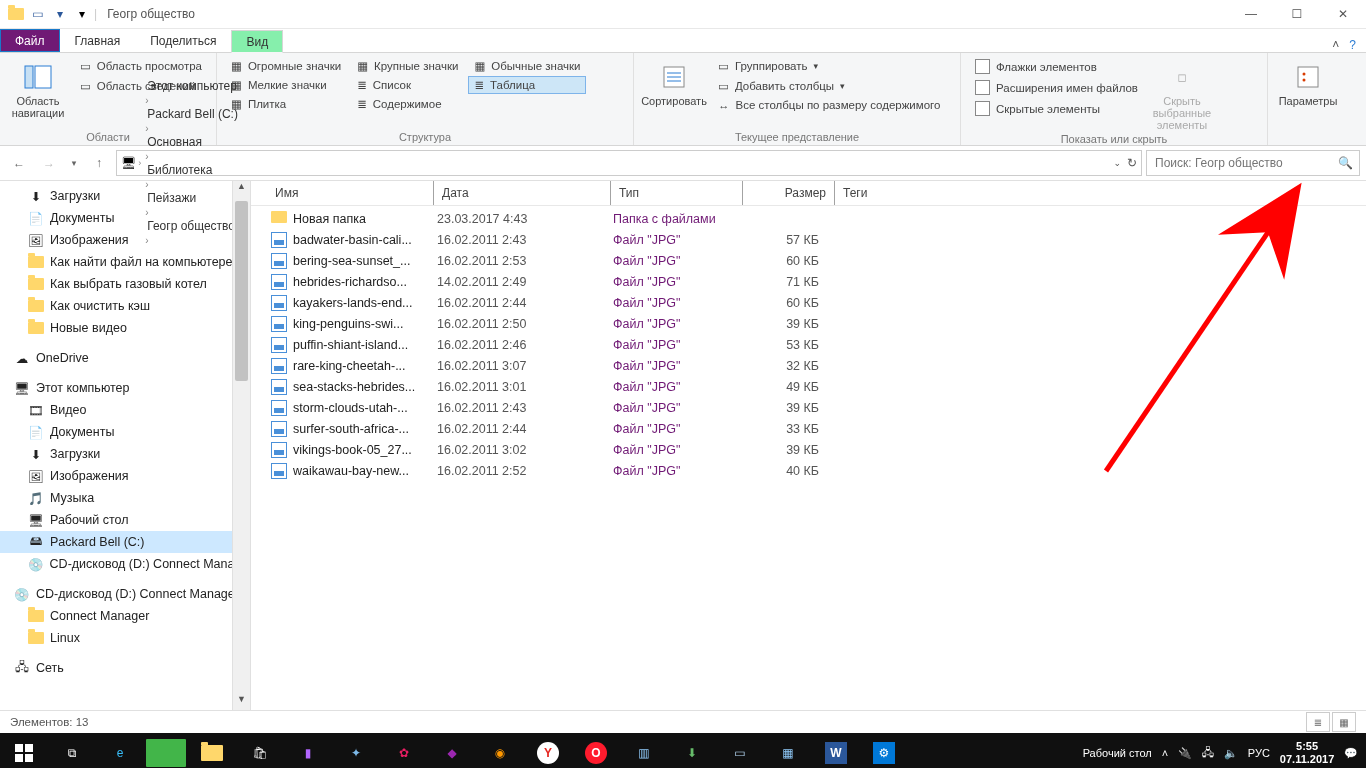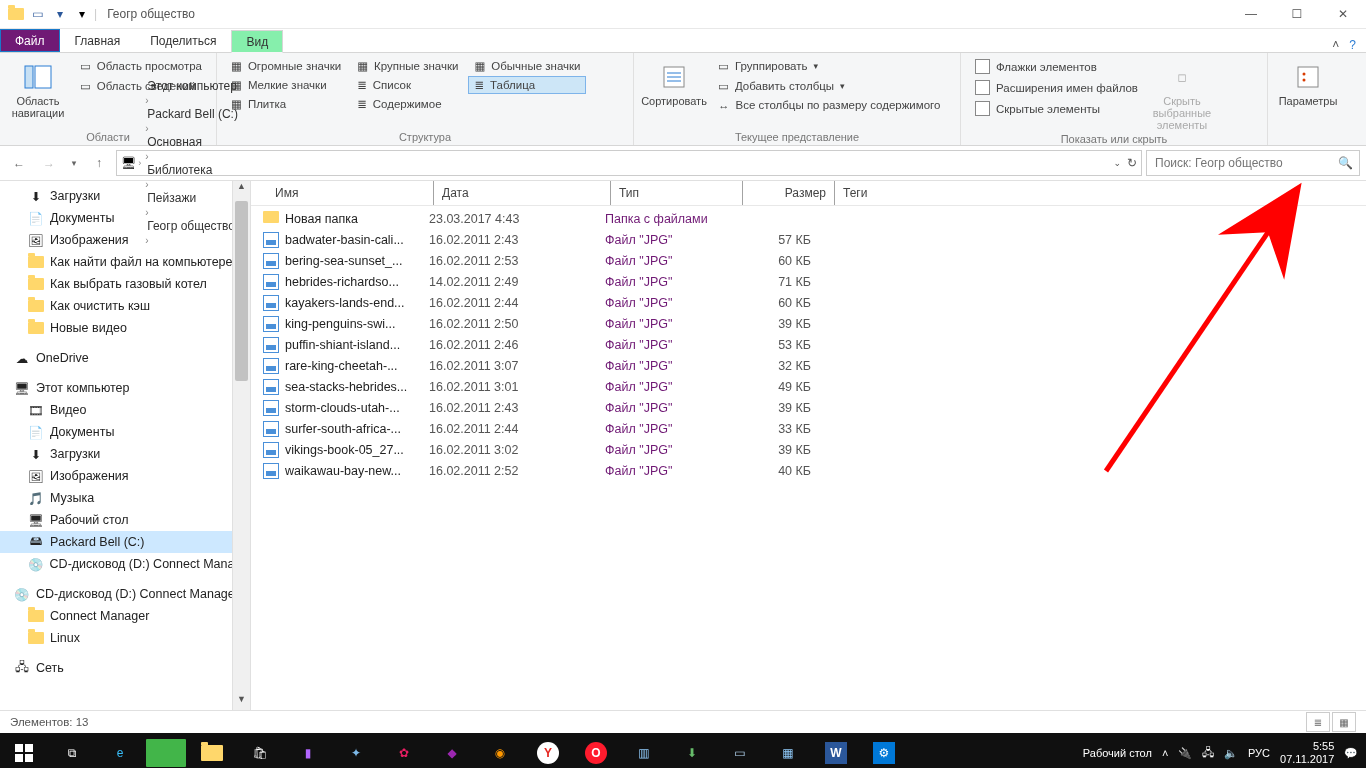--- a/index.html
+++ b/index.html
@@ -41,30 +41,30 @@
 .tree-scroll{position:absolute;right:0;top:0;bottom:0;width:17px;background:#f0f0f0;border-left:1px solid #e0e0e0;}
 .tree-scroll .thumb{position:absolute;left:2px;right:2px;top:20px;height:180px;background:#c2c2c2;border-radius:2px;}
 .tree-scroll .arr{position:absolute;left:0;right:0;height:16px;text-align:center;font-size:9px;color:#555;}
 .filepane{flex:1;position:relative;}
 .headers{display:flex;border-bottom:1px solid #e8e8e8;height:24px;align-items:center;font-size:12px;color:#444;}
 .col{padding:0 8px;border-right:1px solid #a3a3a3;height:100%;display:flex;align-items:center;}
 .col.name{width:150px;padding-left:24px;} .col.date{width:160px;} .col.type{width:115px;} .col.size{width:75px;justify-content:flex-end;} .col.tags{width:80px;border-right:none;}
 .rows{padding-top:2px;}
 .row{display:flex;align-items:center;height:21px;font-size:12.5px;color:#222;}
 .row .c{padding:0 8px;overflow:hidden;text-overflow:ellipsis;white-space:nowrap;}
-.row .n{width:150px;display:flex;align-items:center;gap:6px;padding-left:12px;} 
+.row .n{width:150px;display:flex;align-items:center;gap:6px;padding-left:20px;} 
 .row .d{width:160px;color:#555;} .row .t{width:115px;color:#701a75;} .row .s{width:75px;text-align:right;color:#555;} .row .g{width:80px;}
 .fic{width:16px;height:16px;flex-shrink:0;}
 .statusbar{height:22px;border-top:1px solid #e0e0e0;display:flex;align-items:center;padding:0 10px;font-size:11.5px;color:#555;background:#fff;}
 .statusbar .viewbtns{margin-left:auto;display:flex;gap:2px;}
 .statusbar .viewbtns div{width:22px;height:18px;border:1px solid #ccc;display:flex;align-items:center;justify-content:center;font-size:10px;color:#666;}
 .taskbar{height:40px;background:#101010;display:flex;align-items:center;}
 .taskbar .tb{width:48px;height:40px;display:flex;align-items:center;justify-content:center;color:#fff;}
 .taskbar .tray{margin-left:auto;display:flex;align-items:center;color:#fff;gap:10px;padding-right:8px;font-size:11px;}
-.taskbar .clock{text-align:right;line-height:13px;}
+.taskbar .clock{text-align:center;line-height:13px;font-weight:bold;}
 .folder-ic{width:16px;height:12px;background:#ffd76b;border-radius:1px;position:relative;}
 .folder-ic:before{content:"";position:absolute;top:-3px;left:0;width:7px;height:3px;background:#ffd76b;border-radius:1px 1px 0 0;}
 .img-ic{width:14px;height:14px;border:1px solid #4a90d9;background:#fff;position:relative;}
 .img-ic:after{content:"";position:absolute;left:2px;right:2px;bottom:2px;height:5px;background:#4a90d9;}
 .arrow-annot{position:absolute;pointer-events:none;z-index:50;}
 svg{display:block;}
 </style>
 </head>
 <body>
 

